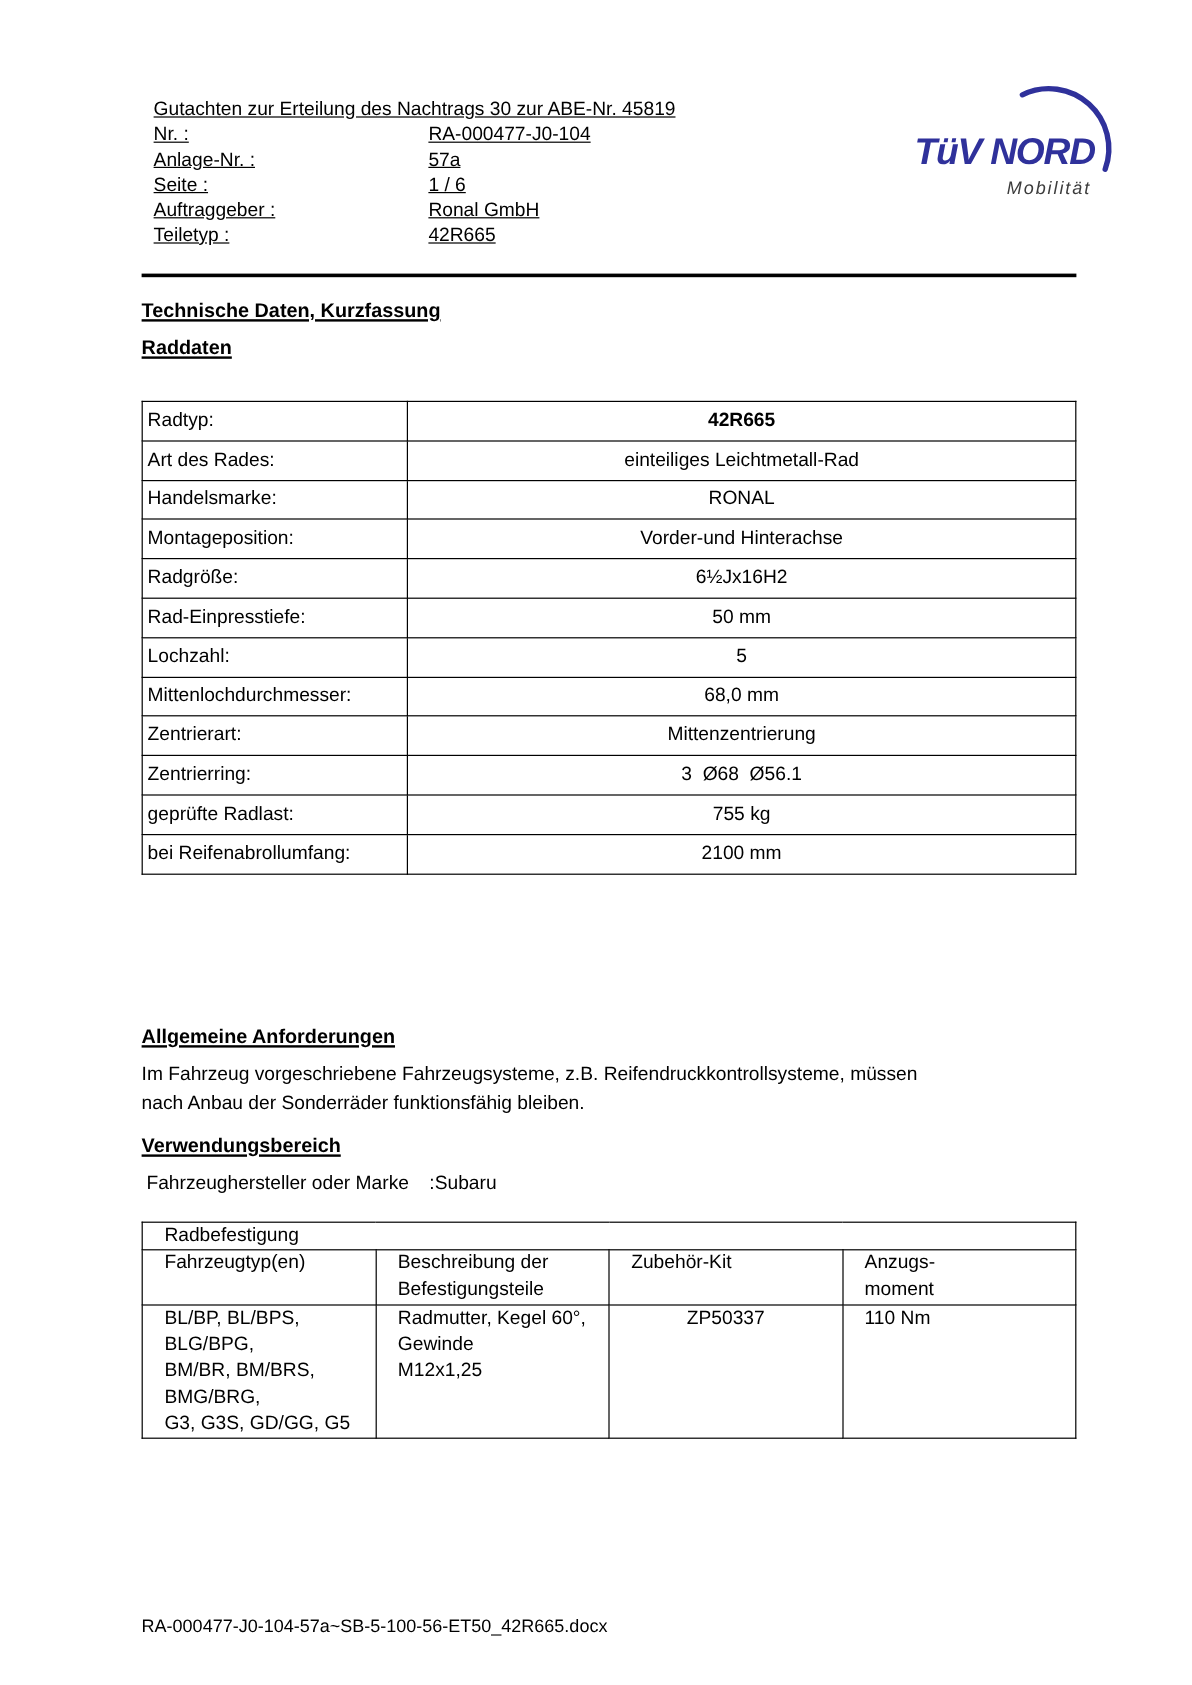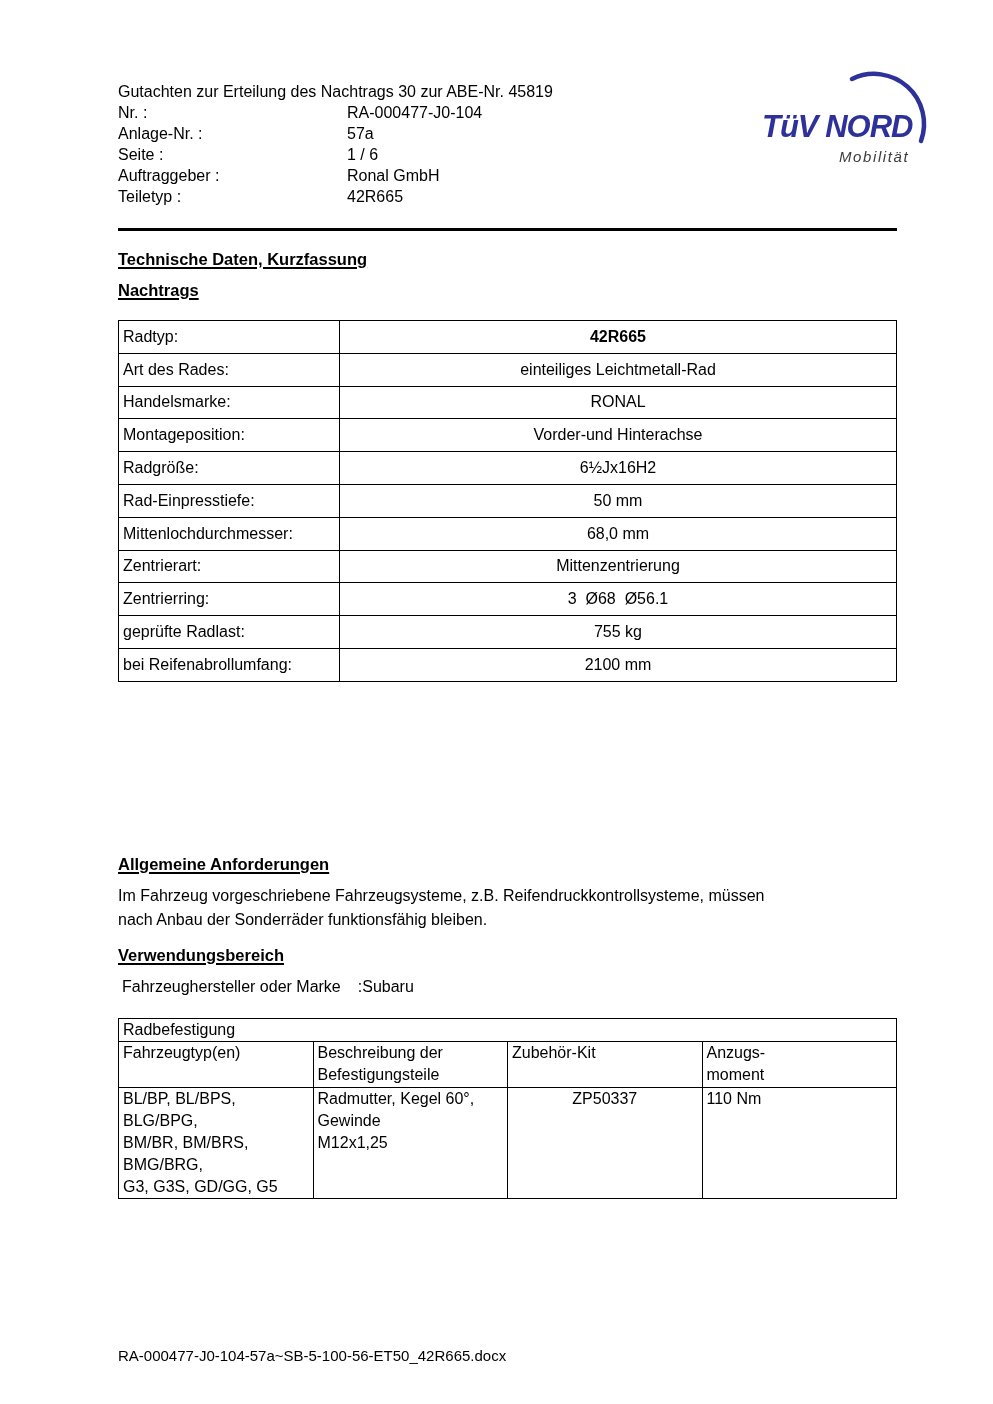--- a/index.html
+++ b/index.html
@@ -7,21 +7,21 @@
   body {
     width: 993px; height: 1404px;
     position: relative;
     font-family: "Liberation Sans", sans-serif;
     color: #000;
     font-size: 16px;
   }
   .abs { position: absolute; }
 
   
-  .hdr { left: 118px; top: 81px; line-height: 21px; font-size: 16px; }
+  .hdr { left: 128px; top: 81px; line-height: 21px; font-size: 16px; text-decoration: underline; }
   .hdr-row { display: flex; align-items: center; }
   .hdr-label { width: 229px; flex: 0 0 229px; }
 
   
   .logo-svg { left: 738px; top: 48px; }
   .logo-brand {
     font-family: "Liberation Sans", sans-serif;
     font-weight: bold; font-style: italic;
     font-size: 31px; letter-spacing: -1px;
   }
@@ -38,35 +38,35 @@
     font-weight: bold; font-size: 16.5px;
     text-decoration: underline;
     text-decoration-thickness: 1.5px;
     text-underline-offset: 2px;
   }
 
   table { border-collapse: collapse; table-layout: fixed; }
   td { border: 1.5px solid #000; font-size: 16px; overflow: hidden; }
 
   
-  .rd-table { left: 118px; top: 320px; width: 779px; }
+  .rd-table { left: 118px; top: 334px; width: 779px; }
   .rd-table td { height: 32.8px; padding: 0 4px; }
   .rd-label { width: 221px; text-align: left; }
   .rd-value { text-align: center; }
   .bold { font-weight: bold; }
 
   .para { left: 118px; top: 884px; width: 772px; line-height: 23.5px; white-space: pre-line; }
 
   .fz-line { left: 122px; top: 978px; }
   .fz-sep { margin-left: 17px; }
   .fz-val { margin-left: 0; }
 
   
   .rb-table { left: 118px; top: 1018px; width: 779px; }
-  .rb-table td { vertical-align: top; padding: 0 4px; line-height: 22px; white-space: pre-line; }
+  .rb-table td { vertical-align: top; padding: 0 18px; line-height: 22px; white-space: pre-line; }
   .rb-caption td { height: 23px; }
   .rb-head td { height: 46px; }
   .rb-data td { height: 67px; }
   .col-typ { width: 267px; margin-top: 12px; }
   .col-beschr { width: 328px; }
   .col-kit { width: 107px; }
   .col-moment { width: 77px; }
   .cell-kit { text-align: center; }
 
   .footer { left: 118px; top: 1347px; font-size: 15px; }
@@ -100,21 +100,21 @@
 
 <svg class="abs logo-svg" width="210" height="125" viewBox="0 0 210 125">
   <path d="M 114 31 A 50 50 0 0 1 183 93" fill="none" stroke="#2f319b" stroke-width="4.5" stroke-linecap="round"></path>
   <text x="24" y="89" class="logo-brand" fill="#2f319b">TüV NORD</text>
   <text x="101" y="114" class="logo-sub">Mobilität</text>
 </svg>
 
 <div class="abs rule"></div>
 
 <div class="abs heading" style="top:250px;">Technische Daten, Kurzfassung</div>
-<div class="abs heading" style="top:281px;">Nachtrags</div>
+<div class="abs heading" style="top:281px;">Raddaten</div>
 
 <table class="abs rd-table">
   <tbody>
     <tr>
       <td class="rd-label">Radtyp:</td>
       <td class="rd-value bold">42R665</td>
     </tr>
     <tr>
       <td class="rd-label">Art des Rades:</td>
       <td class="rd-value">einteiliges Leichtmetall-Rad</td>
@@ -127,20 +127,24 @@
       <td class="rd-label">Montageposition:</td>
       <td class="rd-value">Vorder-und Hinterachse</td>
     </tr>
     <tr>
       <td class="rd-label">Radgröße:</td>
       <td class="rd-value">6½Jx16H2</td>
     </tr>
     <tr>
       <td class="rd-label">Rad-Einpresstiefe:</td>
       <td class="rd-value">50 mm</td>
+    </tr>
+    <tr>
+      <td class="rd-label">Lochzahl:</td>
+      <td class="rd-value">5</td>
     </tr>
     <tr>
       <td class="rd-label">Mittenlochdurchmesser:</td>
       <td class="rd-value">68,0 mm</td>
     </tr>
     <tr>
       <td class="rd-label">Zentrierart:</td>
       <td class="rd-value">Mittenzentrierung</td>
     </tr>
     <tr>

